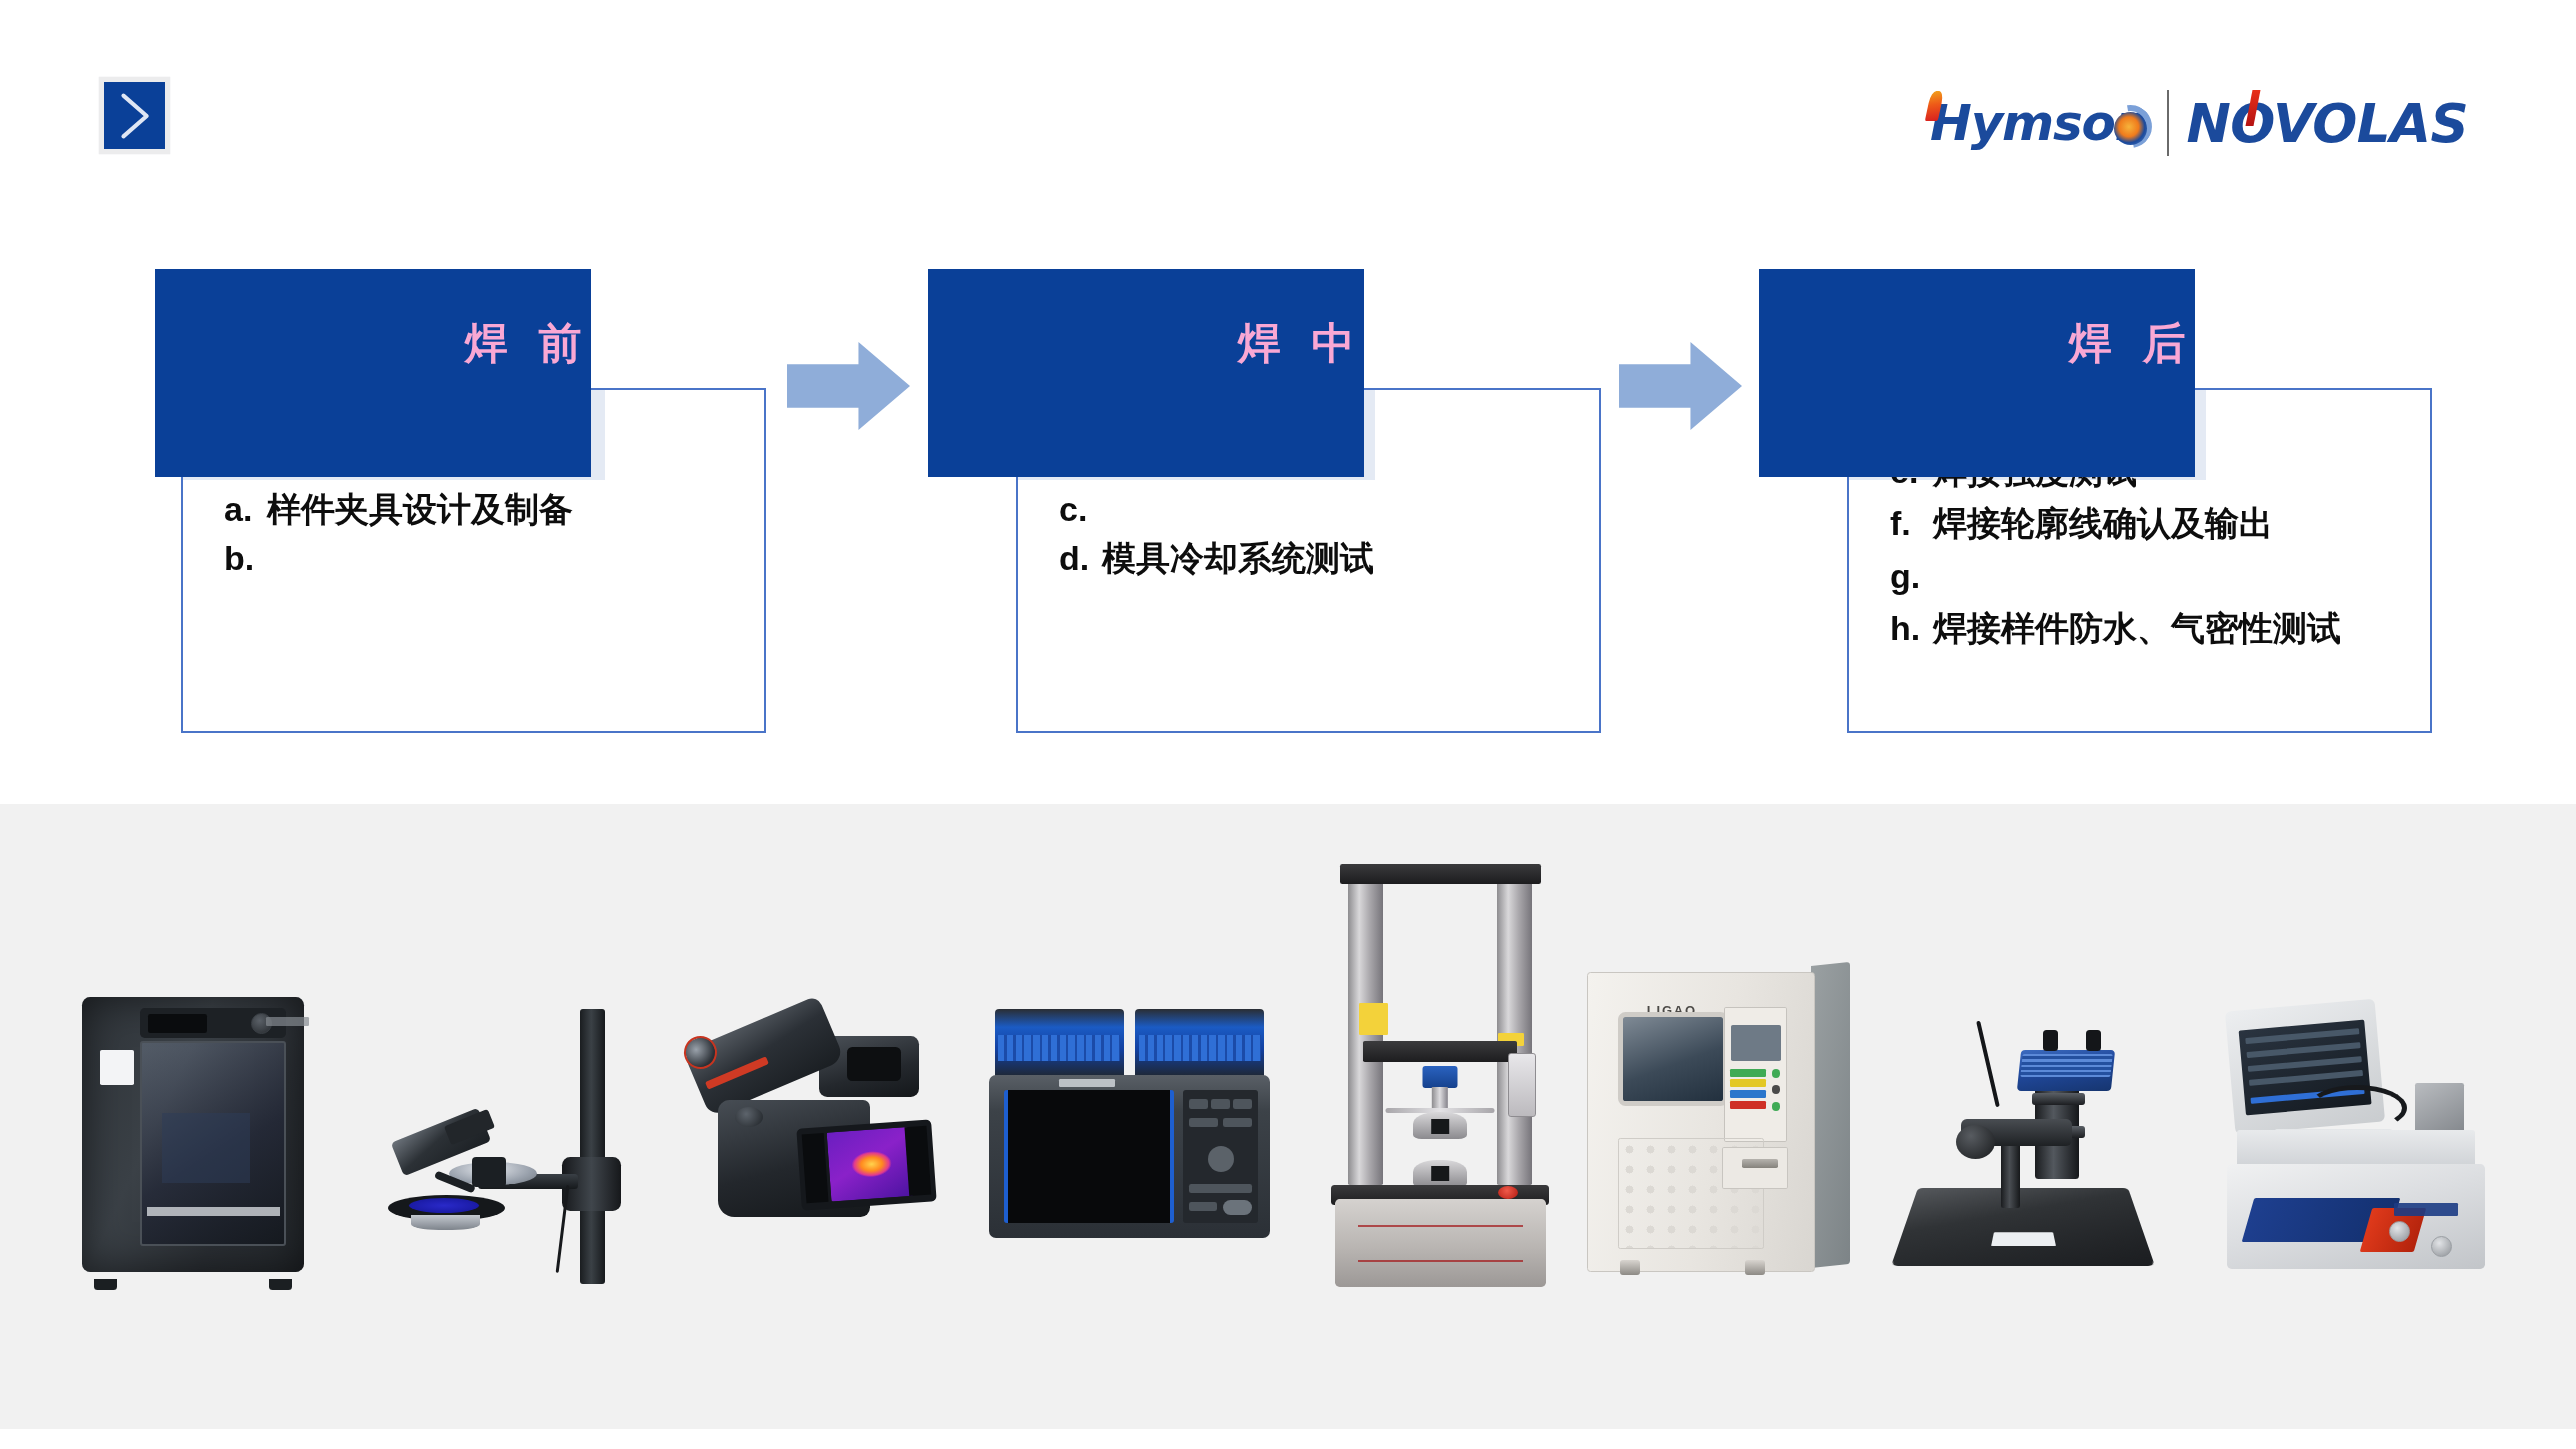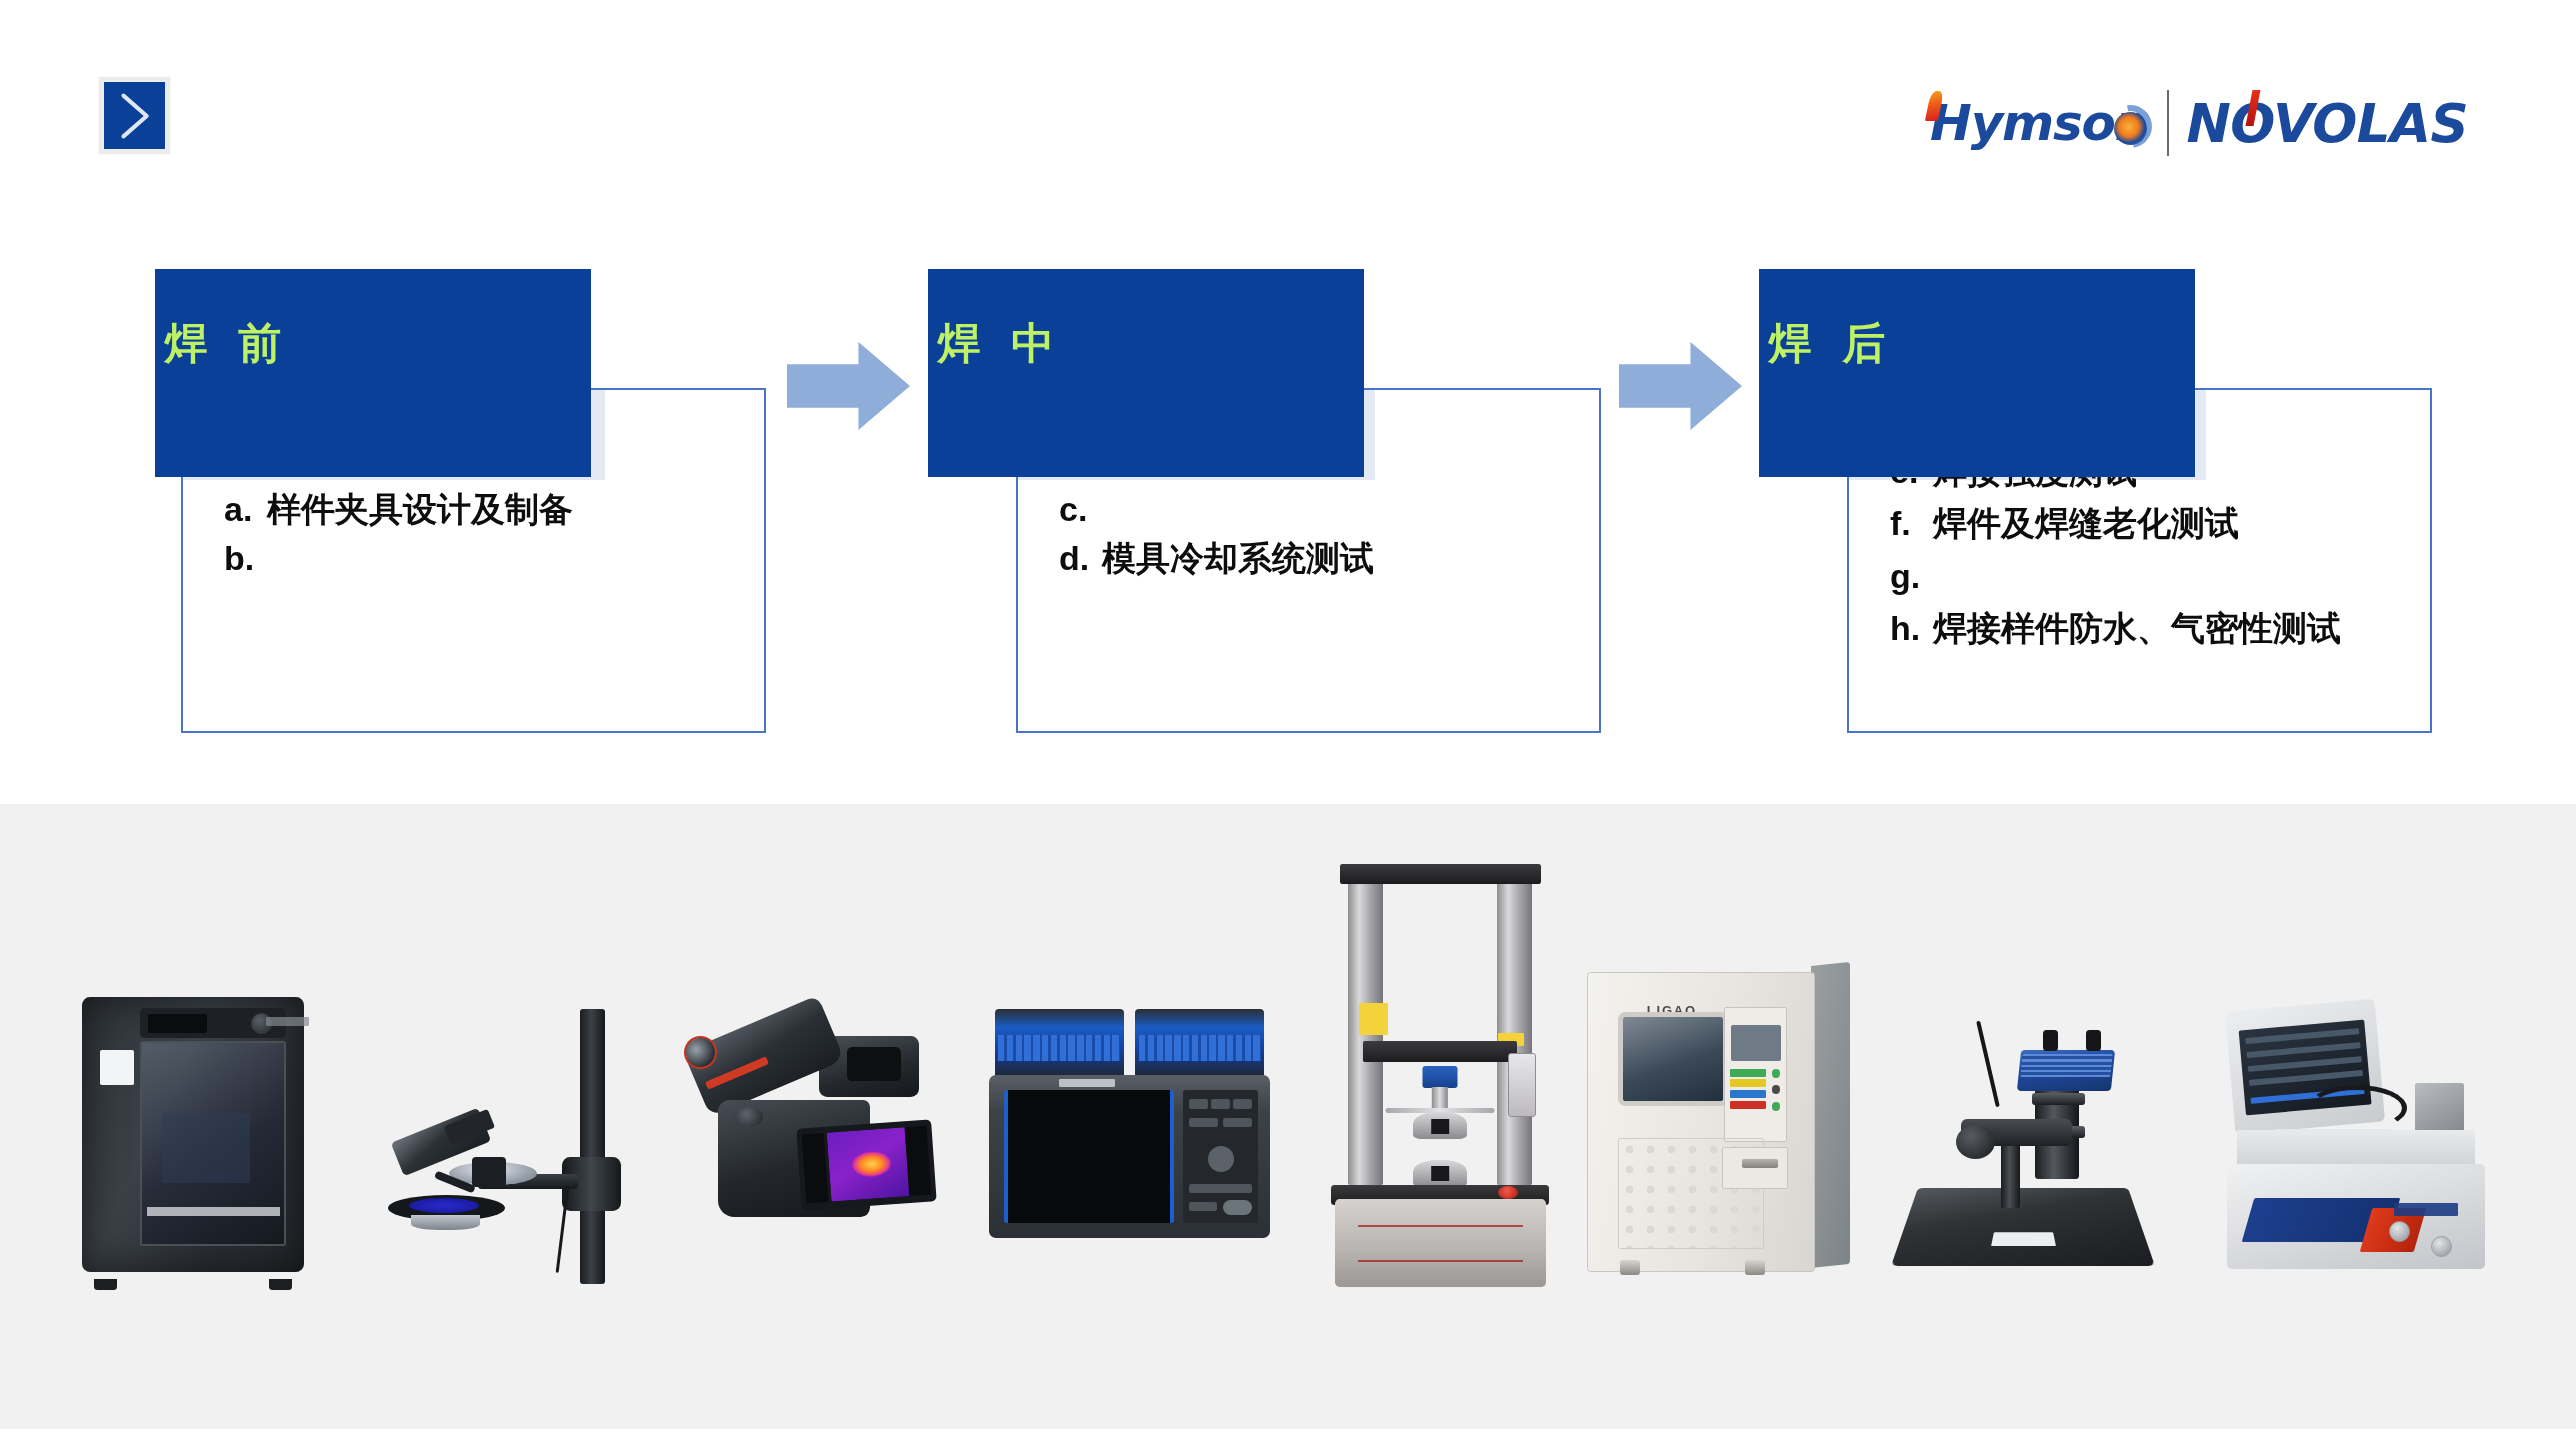--- a/index.html
+++ b/index.html
@@ -68,21 +68,21 @@
   .stage { position:absolute; top:0; }
 
   .stage-header {
     position:absolute; top:269px;
     width:436px; height:208px;
     background:#0a4098;
     z-index:2;
   }
   .stage-header-label {
     position:absolute; left:0; right:0; top:46px;
-    text-align:left; color:#bef264;
+    text-align:right; color:#f9a8d4;
     font-size:43px; font-weight:bold; letter-spacing:9.4px;
     text-indent:9.4px;
   }
 
   .stage-body {
     position:absolute; top:388px;
     width:585px; height:345px;
     border:2.9px solid #4a74c8;
     background:#ffffff;
     z-index:1;
@@ -456,21 +456,21 @@
   <div class="stage" id="stage-3">
     <div class="stage-body">
       <div class="stage-overlap"></div>
       <div class="stage-list">
         <div class="stage-item">
           <span class="marker">e.</span>
           <span class="itxt">焊接强度测试</span>
         </div>
         <div class="stage-item">
           <span class="marker">f.</span>
-          <span class="itxt">焊件及焊缝老化测试</span>
+          <span class="itxt">焊接轮廓线确认及输出</span>
         </div>
         <div class="stage-item">
           <span class="marker">g.</span>
         </div>
         <div class="stage-item">
           <span class="marker">h.</span>
           <span class="itxt">焊接样件防水、气密性测试</span>
         </div>
       </div>
     </div>

